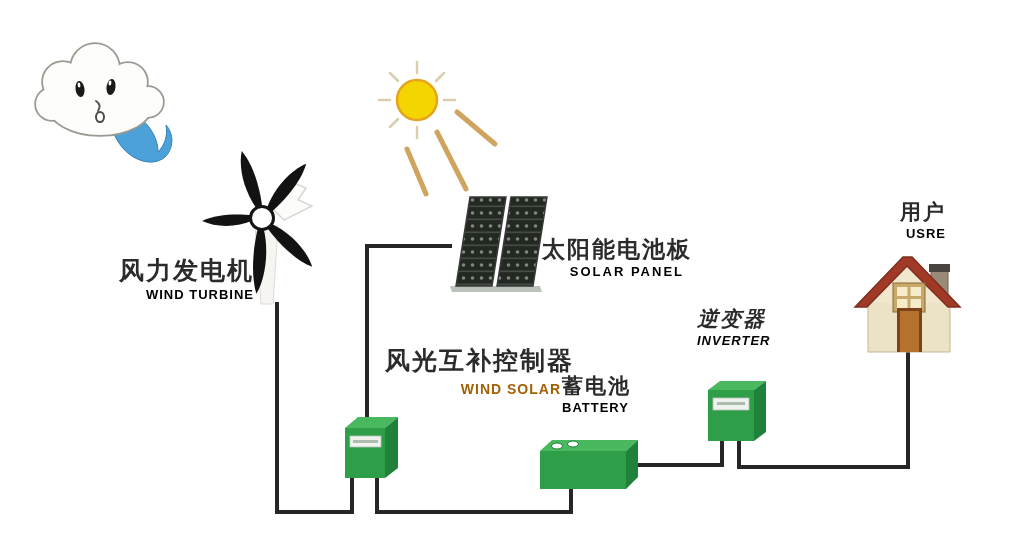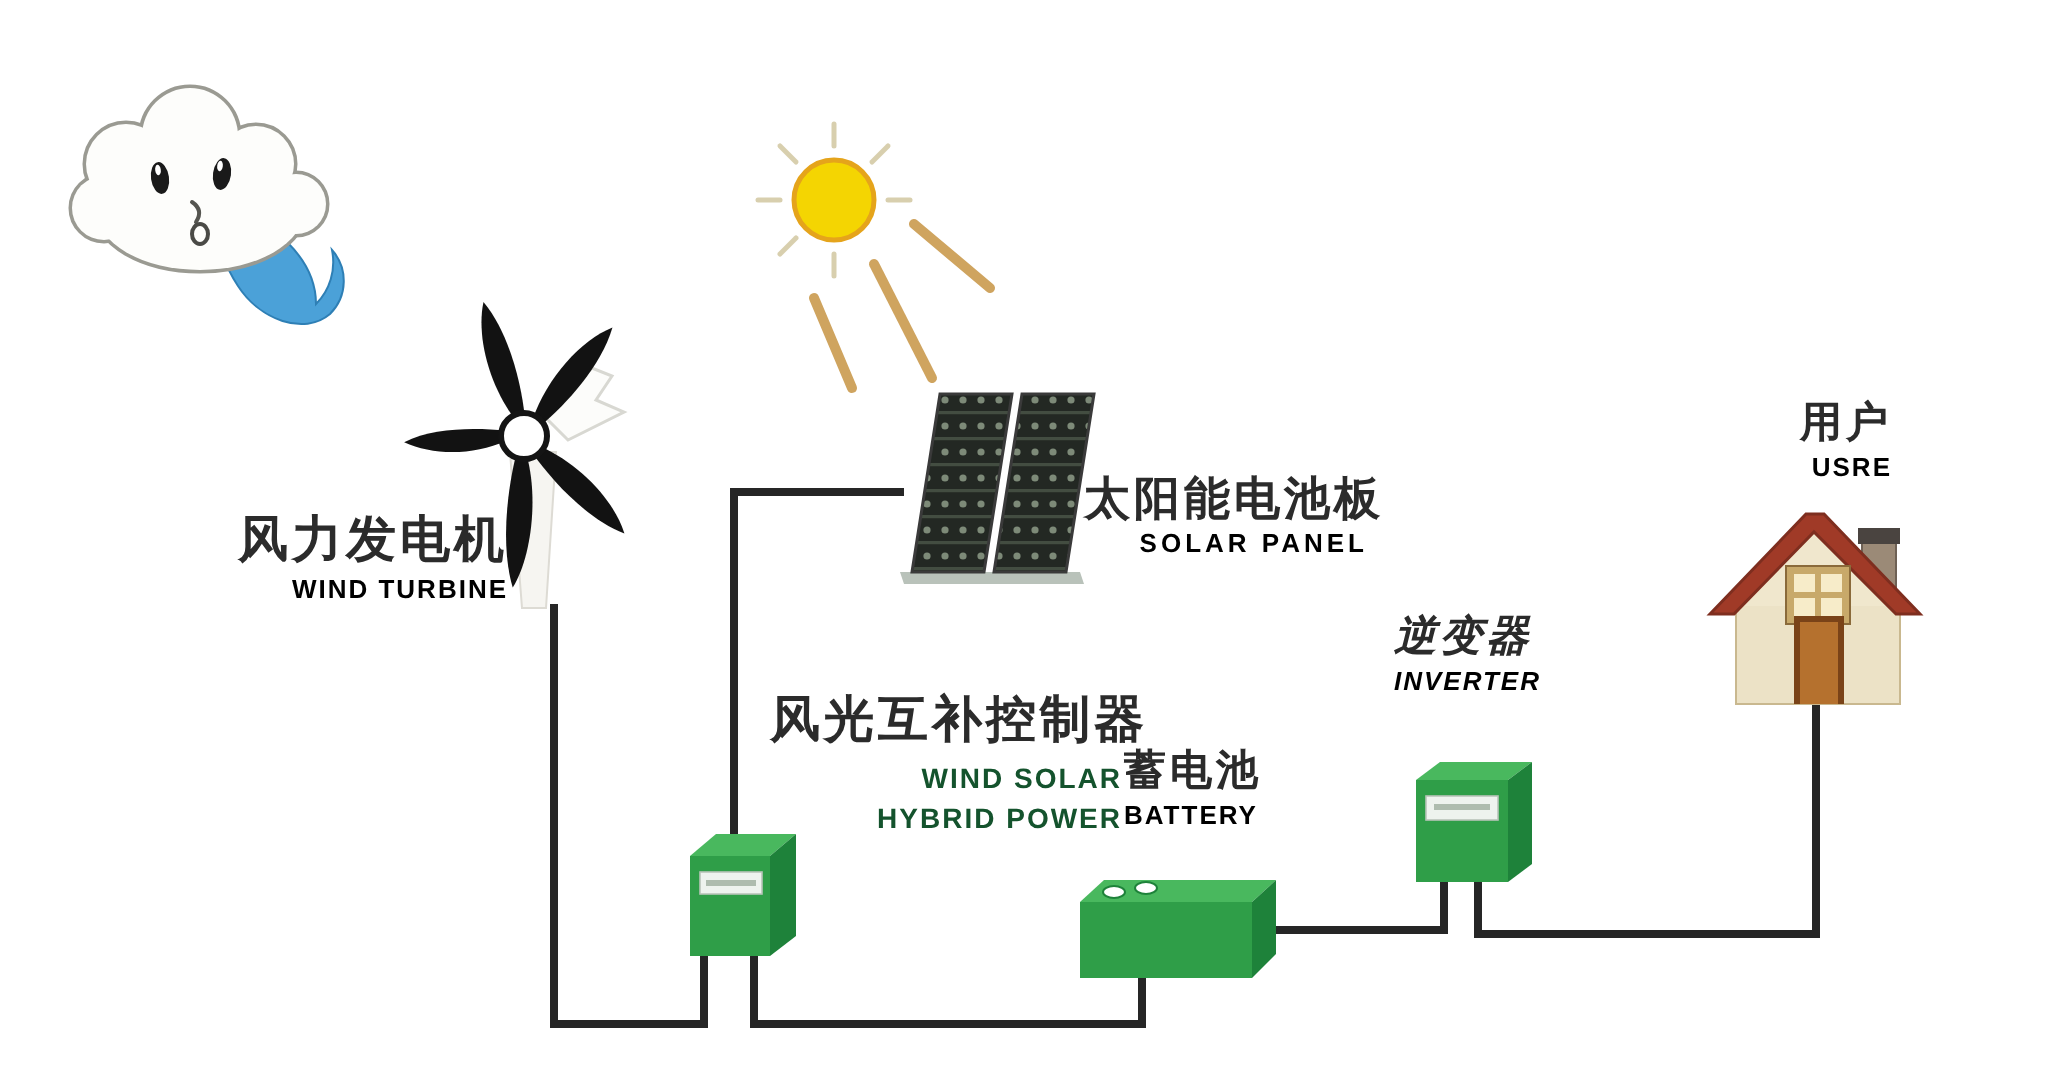--- a/index.html
+++ b/index.html
@@ -8,21 +8,21 @@
     font-family:"Liberation Sans", sans-serif;
   }
   #diagram-svg{position:absolute;left:0;top:0;}
   .lbl{position:absolute;text-align:right;line-height:1.15;}
   .lbl.left{text-align:left;}
   .zh{font-weight:700;color:#2b2b2b;letter-spacing:2px;white-space:nowrap;}
   .zh.big{font-size:25px;}
   .zh.small{font-size:21px;}
   .en{font-weight:700;color:#000000;font-size:13px;letter-spacing:2px;white-space:nowrap;margin-top:3px;}
   .en.tight{letter-spacing:1px;}
-  .en-line{font-weight:700;color:#14532d;font-size:14px;letter-spacing:1px;line-height:20px;white-space:nowrap;}
+  .en-line{font-weight:700;color:#a16207;font-size:14px;letter-spacing:1px;line-height:20px;white-space:nowrap;}
 </style>
 </head>
 <body>
 
 <div id="stage">
 
   <svg id="diagram-svg" width="1024" height="544" viewBox="0 0 1024 544">
     <defs>
       <pattern id="pvcells" width="9" height="13" patternUnits="userSpaceOnUse">
         <rect width="9" height="13" fill="#232823"></rect>
@@ -169,21 +169,20 @@
 
   <div class="lbl" style="left:542px;top:236px;width:142px;">
     <div class="zh big" style="font-size:23px;">太阳能电池板</div>
     <div class="en">SOLAR PANEL</div>
   </div>
 
   <div class="lbl" style="left:385px;top:346px;width:176px;">
     <div class="zh big">风光互补控制器</div>
     <div style="margin-top:4px;margin-left:-14px;">
       <div class="en-line">WIND SOLAR</div>
-      <div class="en-line">HYBRID POWER</div>
     </div>
   </div>
 
   <div class="lbl left" style="left:562px;top:374px;width:100px;">
     <div class="zh small">蓄电池</div>
     <div class="en tight">BATTERY</div>
   </div>
 
   <div class="lbl left" style="left:697px;top:307px;width:100px;font-style:italic;">
     <div class="zh small">逆变器</div>

